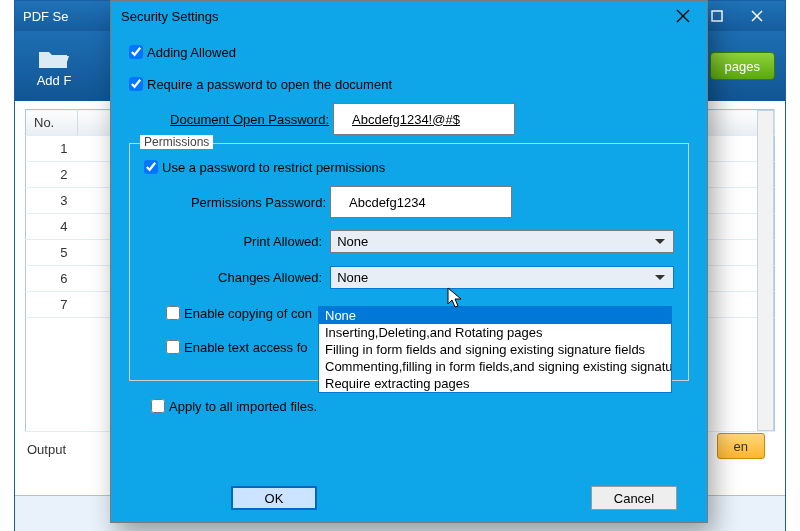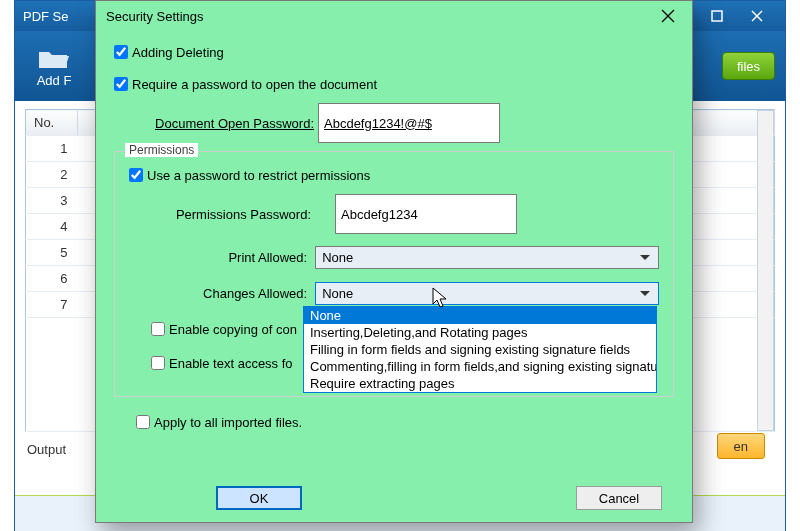--- a/index.html
+++ b/index.html
@@ -22,36 +22,36 @@
   .file-table { width: 100%; border: 1px solid #a7c7e7; background:#fff; border-collapse: collapse; }
   .file-table th, .file-table td { border-bottom:1px solid #e5ecf3; height:26px; text-align:left; padding:0 8px; font-weight:normal; color:#333; }
   .file-table th { background: linear-gradient(#fdfdfd,#e9eef3); border-right:1px solid #d0dbe6; }
   .file-table td.no { width:40px; text-align:right; padding-right:10px; }
   .vscroll { position:absolute; top:9px; right:11px; bottom:9px; width:17px; background:#f2f2f2; border:1px solid #c7d3df; }
   .open-btn { background: linear-gradient(#ffd77a,#ffb62e); border:1px solid #c98a00; height:26px; padding:0 16px; border-radius:3px; color:#323232; }
   .main-bottom-bar { position:absolute; bottom:0; left:0; right:0; height:36px; background:#e9f2fb; border-top:1px solid #b7da4c; }
 
   
   .overlay-shadow { position:absolute; inset:0; }
-  .modal { position:absolute; left:95px; top:0; width:598px; height:523px; background:#86efac; border:1px solid #7a7a7a; box-shadow: 6px 12px 24px rgba(0,0,0,.35); }
+  .modal { position:absolute; left:110px; top:0; width:598px; height:523px; background:#0ea5e9; border:1px solid #7a7a7a; box-shadow: 6px 12px 24px rgba(0,0,0,.35); }
   .modal-title { height:30px; display:flex; align-items:center; padding:0 10px; }
   .modal-title span { font-size:13px; color:#000; }
   .modal-title .spacer { flex:1; }
   .close-x { width:28px; height:22px; display:flex; align-items:center; justify-content:center; }
 
   .modal-body { padding: 8px 18px 12px 18px; position: relative; }
   .row { display:flex; align-items:center; min-height:26px; margin-bottom:6px; }
   .indent1 { padding-left: 0px; }
   .indent2 { padding-left: 22px; text-decoration: underline; }
   .indent3 { padding-left: 22px; }
   .label-r { text-align:right; display:inline-block; }
   .cblabel { margin-left:4px; }
 
   input.cbox { width:14px; height:14px; }
-  input.txt { height:40px; border:1px solid #7a7a7a; padding:0 5px; font-size:13px; }
+  input.txt { height:32px; border:1px solid #7a7a7a; padding:0 18px; font-size:13px; }
   .dd { height:23px; border:1px solid #7a7a7a; background:#e7eef5; display:flex; align-items:center; padding:0 6px; position:relative; }
   .dd::after { content:""; position:absolute; right:8px; top:8px; border:5px solid transparent; border-top:5px solid #333; }
   .dd.open { background:#e7eef5; border:1px solid #0078d7; }
 
   .fieldset { border:1px solid #cfcfcf; padding:10px 14px 14px 14px; position:relative; margin-top:8px; }
   .fieldset .legend { position:absolute; top:-9px; left:10px; background:#fff; padding:0 4px; font-size:12px; color:#444; }
 
   .dd-list { position:absolute; background:#fff; border:1px solid #0078d7; font-size:13px; z-index:30; }
   .dd-list .opt { padding:1px 6px; white-space:nowrap; height:17px; line-height:16px; overflow:hidden; }
   .dd-list .opt.sel { background:#0078d7; color:#fff; }
@@ -94,21 +94,21 @@
     <div class="tb-btn">
       <span class="ic">
         <svg width="34" height="24" viewBox="0 0 34 24">
             <path d="M2 5h10l3 3h15v13H2z" fill="#fff" opacity=".85"></path>
             <path d="M4 9h28l-4 12H2z" fill="#dceaf6"></path>
           </svg>
       </span>
       <span>Add F</span>
     </div>
     <span class="spacer"></span>
-    <button class="reg-btn">files</button>
+    <button class="reg-btn">pages</button>
   </div>
   <div class="main-body">
     <table class="file-table">
       <tbody>
           <tr>
         <th style="width:52px">No.</th>
         <th></th>
       </tr>
       <tr>
             <td class="no">1</td>
@@ -162,42 +162,42 @@
       <svg width="14" height="14">
           <line x1="1" y1="1" x2="13" y2="13" stroke="#000" stroke-width="1.3"></line>
           <line x1="13" y1="1" x2="1" y2="13" stroke="#000" stroke-width="1.3"></line>
         </svg>
     </span>
   </div>
 
   <div class="modal-body">
     <div class="row indent1">
       <input type="checkbox" class="cbox" checked="" style="">
-      <span class="cblabel">Adding Deleting</span>
+      <span class="cblabel">Adding Allowed</span>
     </div>
     <div class="row indent1">
       <input type="checkbox" class="cbox" checked="" style="">
       <span class="cblabel">Require a password to open the document</span>
     </div>
     <div class="row indent2">
       <span class="label-r" style="width:178px">Document Open Password:</span>
       <input class="txt" style="width: 182px; margin-left: 4px;" value="Abcdefg1234!@#$">
     </div>
 
     <div class="fieldset">
       <span class="legend">Permissions</span>
 
       <div class="row">
         <input type="checkbox" class="cbox" checked="" style="">
         <span class="cblabel">Use a password to restrict permissions</span>
       </div>
 
       <div class="row indent3" style="margin-top:6px">
         <span class="label-r" style="width:160px">Permissions Password:</span>
-        <input class="txt" style="width: 182px; margin-left: 24px;" value="Abcdefg1234">
+        <input class="txt" style="width: 182px; margin-left: 4px;" value="Abcdefg1234">
       </div>
 
       <div class="row indent3" style="margin-top:10px">
         <span class="label-r" style="width:160px">Print Allowed:</span>
         <div class="dd" style="width:352px;margin-left:8px">
           <span>None</span>
         </div>
       </div>
 
       <div class="row indent3" style="margin-top:10px">

